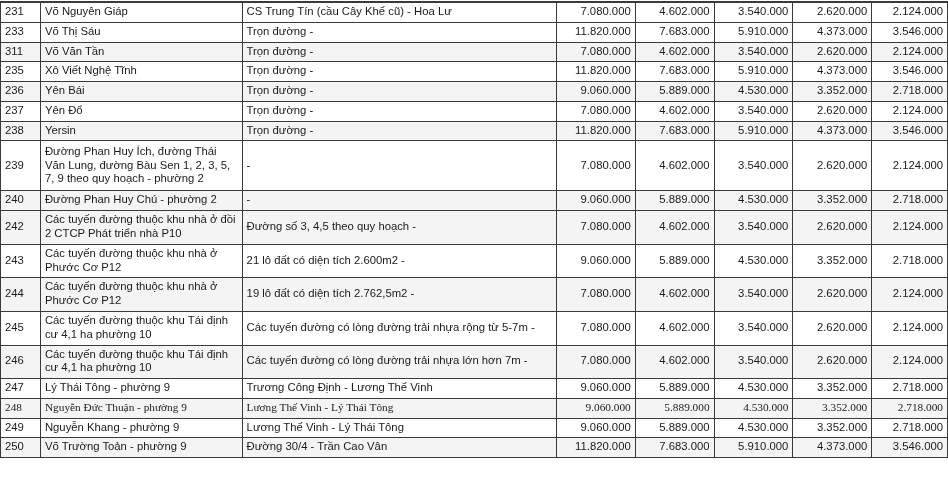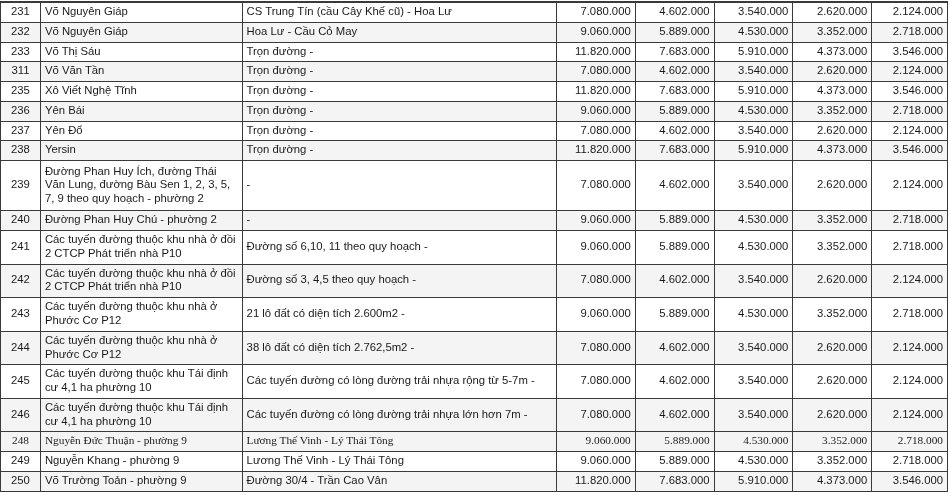--- a/index.html
+++ b/index.html
@@ -35,21 +35,20 @@
     border: 1px solid #3a3a3a;
     padding: 2px 4px 3px 4px;
     vertical-align: middle;
     background: #ffffff;
     white-space: normal;
     word-wrap: break-word;
   }
   tr.alt td { background: #f4f4f4; }
 
   td.stt {
-    text-align: center;
     padding-left: 1px;
     padding-right: 1px;
   }
   td.name { text-align: left; }
   td.desc { text-align: left; }
   td.num  { text-align: right; padding-right: 7px; }
 
   
   #sheet::before {
     content: "";
@@ -84,30 +83,20 @@
         <tr style="height: 16px;">
           <td class="stt">231</td>
           <td class="name">Võ Nguyên Giáp</td>
           <td class="desc">CS Trung Tín (cầu Cây Khế cũ) - Hoa Lư</td>
           <td class="num">7.080.000</td>
           <td class="num">4.602.000</td>
           <td class="num">3.540.000</td>
           <td class="num">2.620.000</td>
           <td class="num">2.124.000</td>
         </tr>
-        <tr class="alt" style="height: 16px;">
-          <td class="stt">232</td>
-          <td class="name">Võ Nguyên Giáp</td>
-          <td class="desc">Hoa Lư - Cầu Cỏ May</td>
-          <td class="num">9.060.000</td>
-          <td class="num">5.889.000</td>
-          <td class="num">4.530.000</td>
-          <td class="num">3.352.000</td>
-          <td class="num">2.718.000</td>
-        </tr>
         <tr style="height: 16px;">
           <td class="stt">233</td>
           <td class="name">Võ Thị Sáu</td>
           <td class="desc">Trọn đường -</td>
           <td class="num">11.820.000</td>
           <td class="num">7.683.000</td>
           <td class="num">5.910.000</td>
           <td class="num">4.373.000</td>
           <td class="num">3.546.000</td>
         </tr>
@@ -174,30 +163,20 @@
         <tr class="alt" style="height: 17px;">
           <td class="stt">240</td>
           <td class="name">Đường Phan Huy Chú - phường 2</td>
           <td class="desc">-</td>
           <td class="num">9.060.000</td>
           <td class="num">5.889.000</td>
           <td class="num">4.530.000</td>
           <td class="num">3.352.000</td>
           <td class="num">2.718.000</td>
         </tr>
-        <tr style="height: 27px;">
-          <td class="stt">241</td>
-          <td class="name">Các tuyến đường thuộc khu nhà ở đồi 2 CTCP Phát triển nhà P10</td>
-          <td class="desc">Đường số 6,10, 11 theo quy hoạch -</td>
-          <td class="num">9.060.000</td>
-          <td class="num">5.889.000</td>
-          <td class="num">4.530.000</td>
-          <td class="num">3.352.000</td>
-          <td class="num">2.718.000</td>
-        </tr>
         <tr class="alt" style="height: 27px;">
           <td class="stt">242</td>
           <td class="name">Các tuyến đường thuộc khu nhà ở đồi 2 CTCP Phát triển nhà P10</td>
           <td class="desc">Đường số 3, 4,5 theo quy hoạch -</td>
           <td class="num">7.080.000</td>
           <td class="num">4.602.000</td>
           <td class="num">3.540.000</td>
           <td class="num">2.620.000</td>
           <td class="num">2.124.000</td>
         </tr>
@@ -207,21 +186,21 @@
           <td class="desc">21 lô đất có diện tích 2.600m2 -</td>
           <td class="num">9.060.000</td>
           <td class="num">5.889.000</td>
           <td class="num">4.530.000</td>
           <td class="num">3.352.000</td>
           <td class="num">2.718.000</td>
         </tr>
         <tr class="alt" style="height: 27px;">
           <td class="stt">244</td>
           <td class="name">Các tuyến đường thuộc khu nhà ở Phước Cơ P12</td>
-          <td class="desc">38 lô đất có diện tích 2.762,5m2 -</td>
+          <td class="desc">19 lô đất có diện tích 2.762,5m2 -</td>
           <td class="num">7.080.000</td>
           <td class="num">4.602.000</td>
           <td class="num">3.540.000</td>
           <td class="num">2.620.000</td>
           <td class="num">2.124.000</td>
         </tr>
         <tr style="height: 27px;">
           <td class="stt">245</td>
           <td class="name">Các tuyến đường thuộc khu Tái định cư 4,1 ha phường 10</td>
           <td class="desc">Các tuyến đường có lòng đường trải nhựa rộng từ 5-7m -</td>
@@ -234,20 +213,30 @@
         <tr class="alt" style="height: 27px;">
           <td class="stt">246</td>
           <td class="name">Các tuyến đường thuộc khu Tái định cư 4,1 ha phường 10</td>
           <td class="desc">Các tuyến đường có lòng đường trải nhựa lớn hơn 7m -</td>
           <td class="num">7.080.000</td>
           <td class="num">4.602.000</td>
           <td class="num">3.540.000</td>
           <td class="num">2.620.000</td>
           <td class="num">2.124.000</td>
         </tr>
+        <tr style="height: 16px;">
+          <td class="stt">247</td>
+          <td class="name">Lý Thái Tông - phường 9</td>
+          <td class="desc">Trương Công Định - Lương Thế Vinh</td>
+          <td class="num">9.060.000</td>
+          <td class="num">5.889.000</td>
+          <td class="num">4.530.000</td>
+          <td class="num">3.352.000</td>
+          <td class="num">2.718.000</td>
+        </tr>
         <tr class="alt" style="height: 16px; font-family: Liberation Serif, serif;">
           <td class="stt">248</td>
           <td class="name">Nguyễn Đức Thuận - phường 9</td>
           <td class="desc">Lương Thế Vinh - Lý Thái Tông</td>
           <td class="num">9.060.000</td>
           <td class="num">5.889.000</td>
           <td class="num">4.530.000</td>
           <td class="num">3.352.000</td>
           <td class="num">2.718.000</td>
         </tr>

